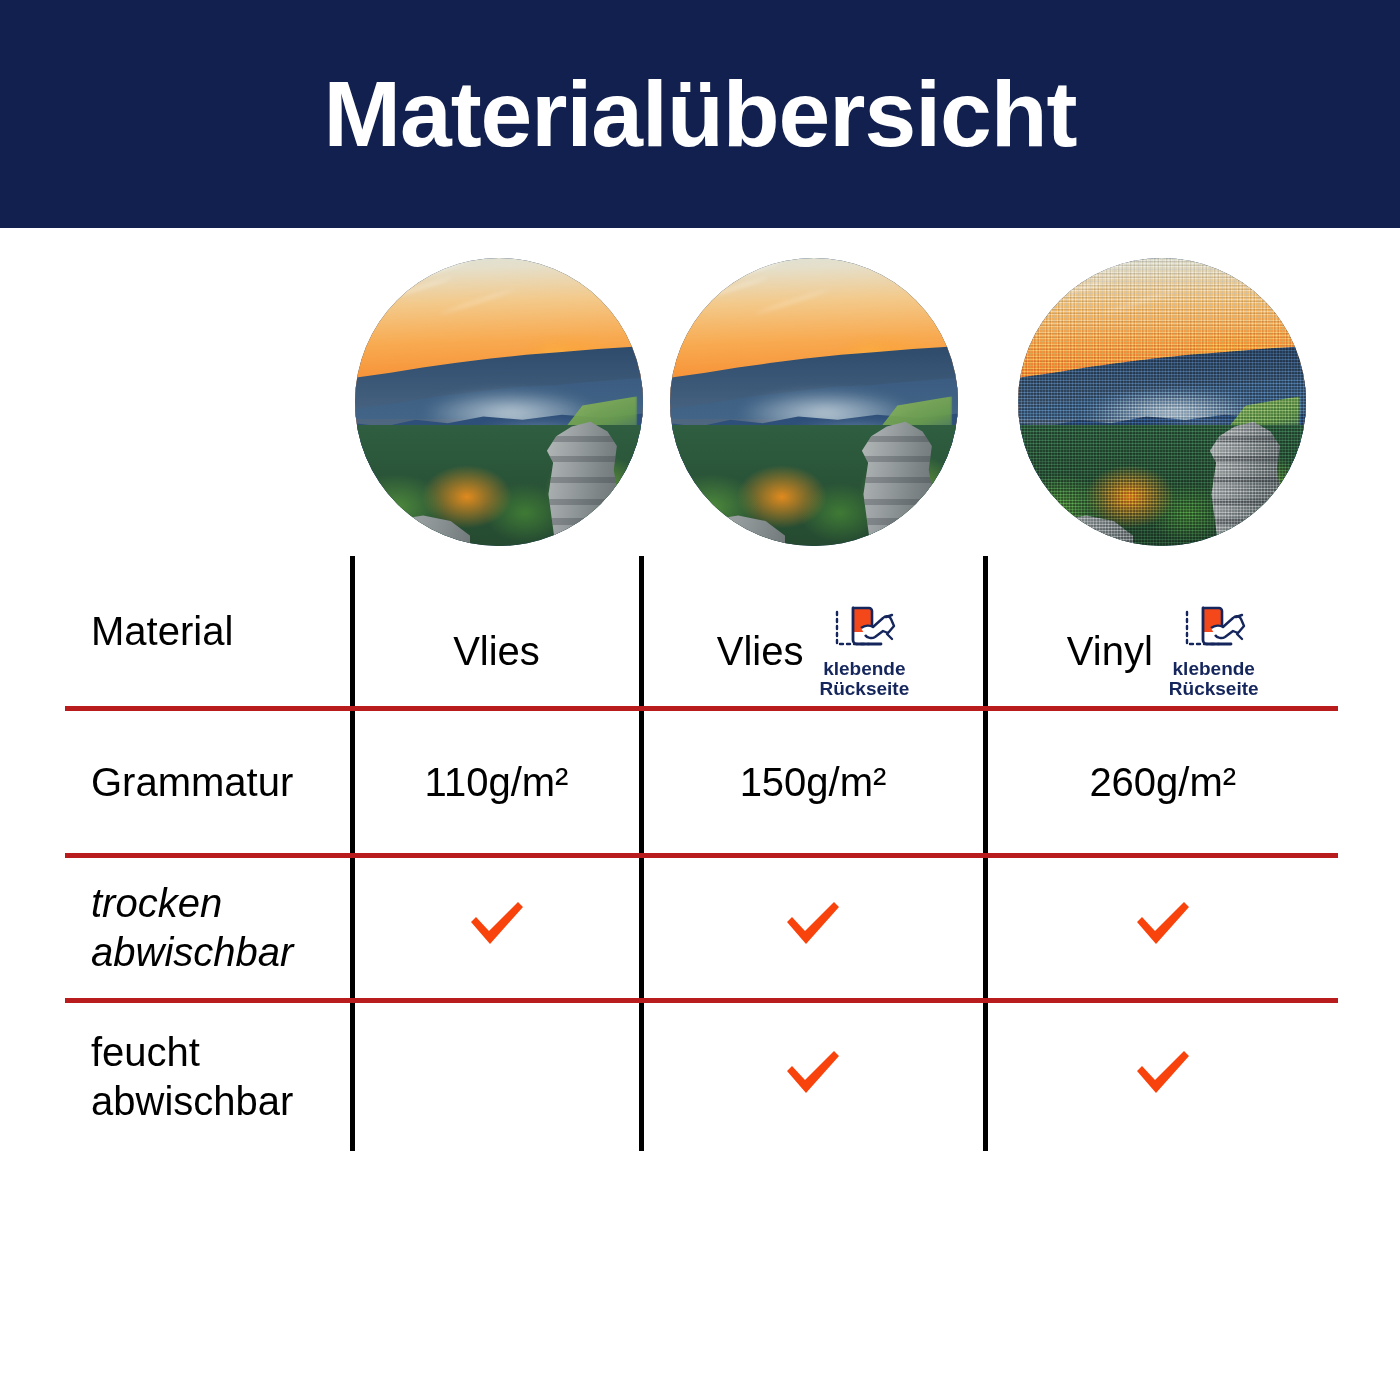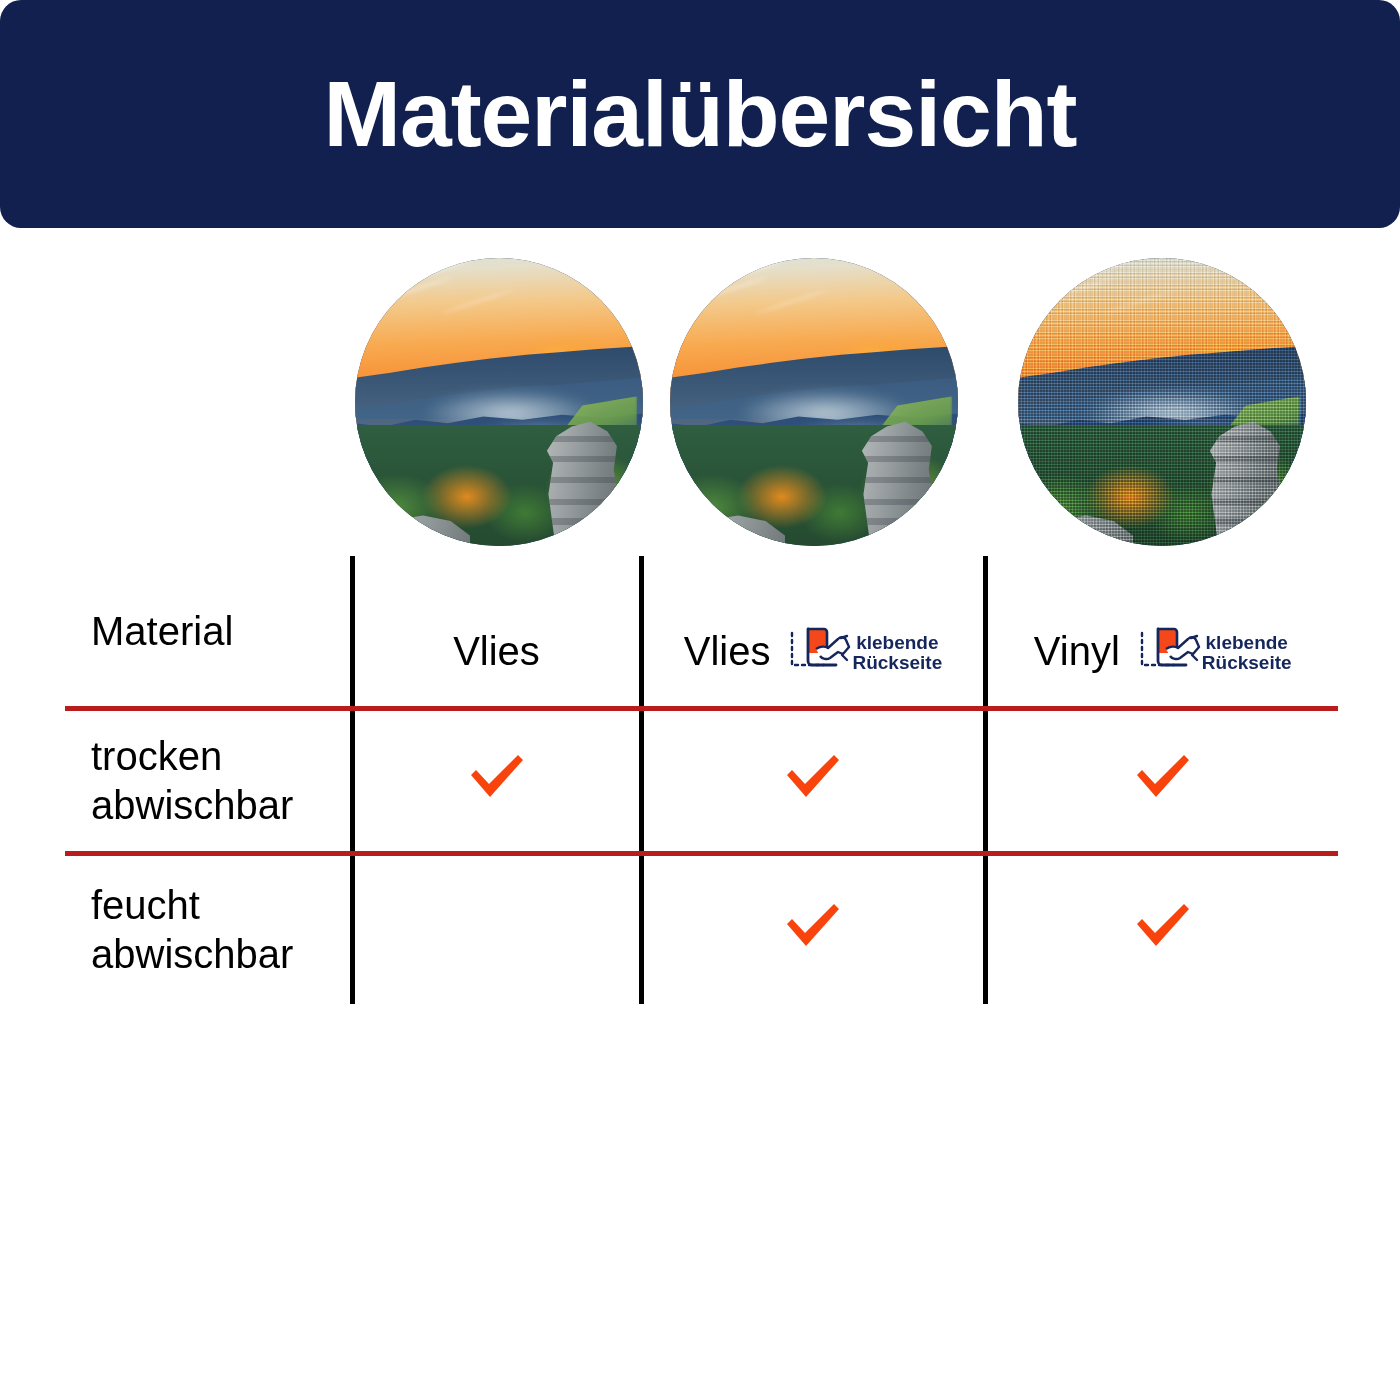--- a/index.html
+++ b/index.html
@@ -19,21 +19,20 @@
   
   .header-bar {
     position: absolute;
     left: 0; top: 0;
     width: 1400px;
     height: 228px;
     background: #11204e;
     display: flex;
     align-items: center;
     justify-content: center;
-    border-radius: 21px;
   }
   .header-title {
     color: #ffffff;
     font-size: 93px;
     font-weight: bold;
     letter-spacing: -1px;
     line-height: 1;
     white-space: nowrap;
   }
 
@@ -224,35 +223,35 @@
   }
   .body-row td.lbl {
     text-align: left;
     padding-left: 26px;
   }
   .body-row td.col { border-left: 5px solid #000; }
 
   .r-material  td { height: 150px; }
   .r-grammatur td { height: 142px; }
   .r-ober      td { height: 144px; }
-  .r-trocken   td { height: 140px; }
+  .r-trocken   td { height: 140px; font-style: italic; }
   .r-feucht    td { height: 148px; border-bottom: none; }
 
   .cell-inline {
     display: flex;
     align-items: center;
     justify-content: center;
     gap: 16px;
     margin-top: 40px;
   }
 
   
   .badge {
     display: flex;
-    flex-direction: row;
+    flex-direction: column;
     align-items: center;
     line-height: 1.05;
     flex: 0 0 auto;
   }
   .badge-icon { width: 66px; height: 52px; display: block; }
   .badge-text {
     color: #15265c;
     font-size: 19px;
     font-weight: bold;
     text-align: center;
@@ -410,20 +409,26 @@
                 <path d="M30 24 c4 -3 9 -3 12 -1 l10 -9 c3 -3 7 -2 8 1 l3 7 -6 7 -5 -2 -8 6 c-3 2 -8 1 -10 -2" fill="#ffffff" stroke="#15265c" stroke-width="2.4" stroke-linejoin="round"></path>
                 <path d="M55 13 L61 11" stroke="#15265c" stroke-width="2.4" stroke-linecap="round"></path>
                 <path d="M56 30 L61 35" stroke="#15265c" stroke-width="2.4" stroke-linecap="round"></path>
               </svg>
               <span class="badge-text"><span>klebende</span><br><span>Rückseite</span></span>
             </span>
           </div>
         </td>
       </tr>
 
+      <tr class="body-row r-grammatur">
+        <td class="lbl">Grammatur</td>
+        <td class="col">110g/m²</td>
+        <td class="col">150g/m²</td>
+        <td class="col">260g/m²</td>
+      </tr>
 
 
       <tr class="body-row r-trocken">
         <td class="lbl two-line">trocken
 abwischbar</td>
         <td class="col">
           <svg class="checkmark" viewBox="0 0 62 50">
             <path d="M5 24 L10 19 L23 33 L52 4 L57 9 L24 46 Z" fill="#f9430d"></path>
           </svg>
         </td>

